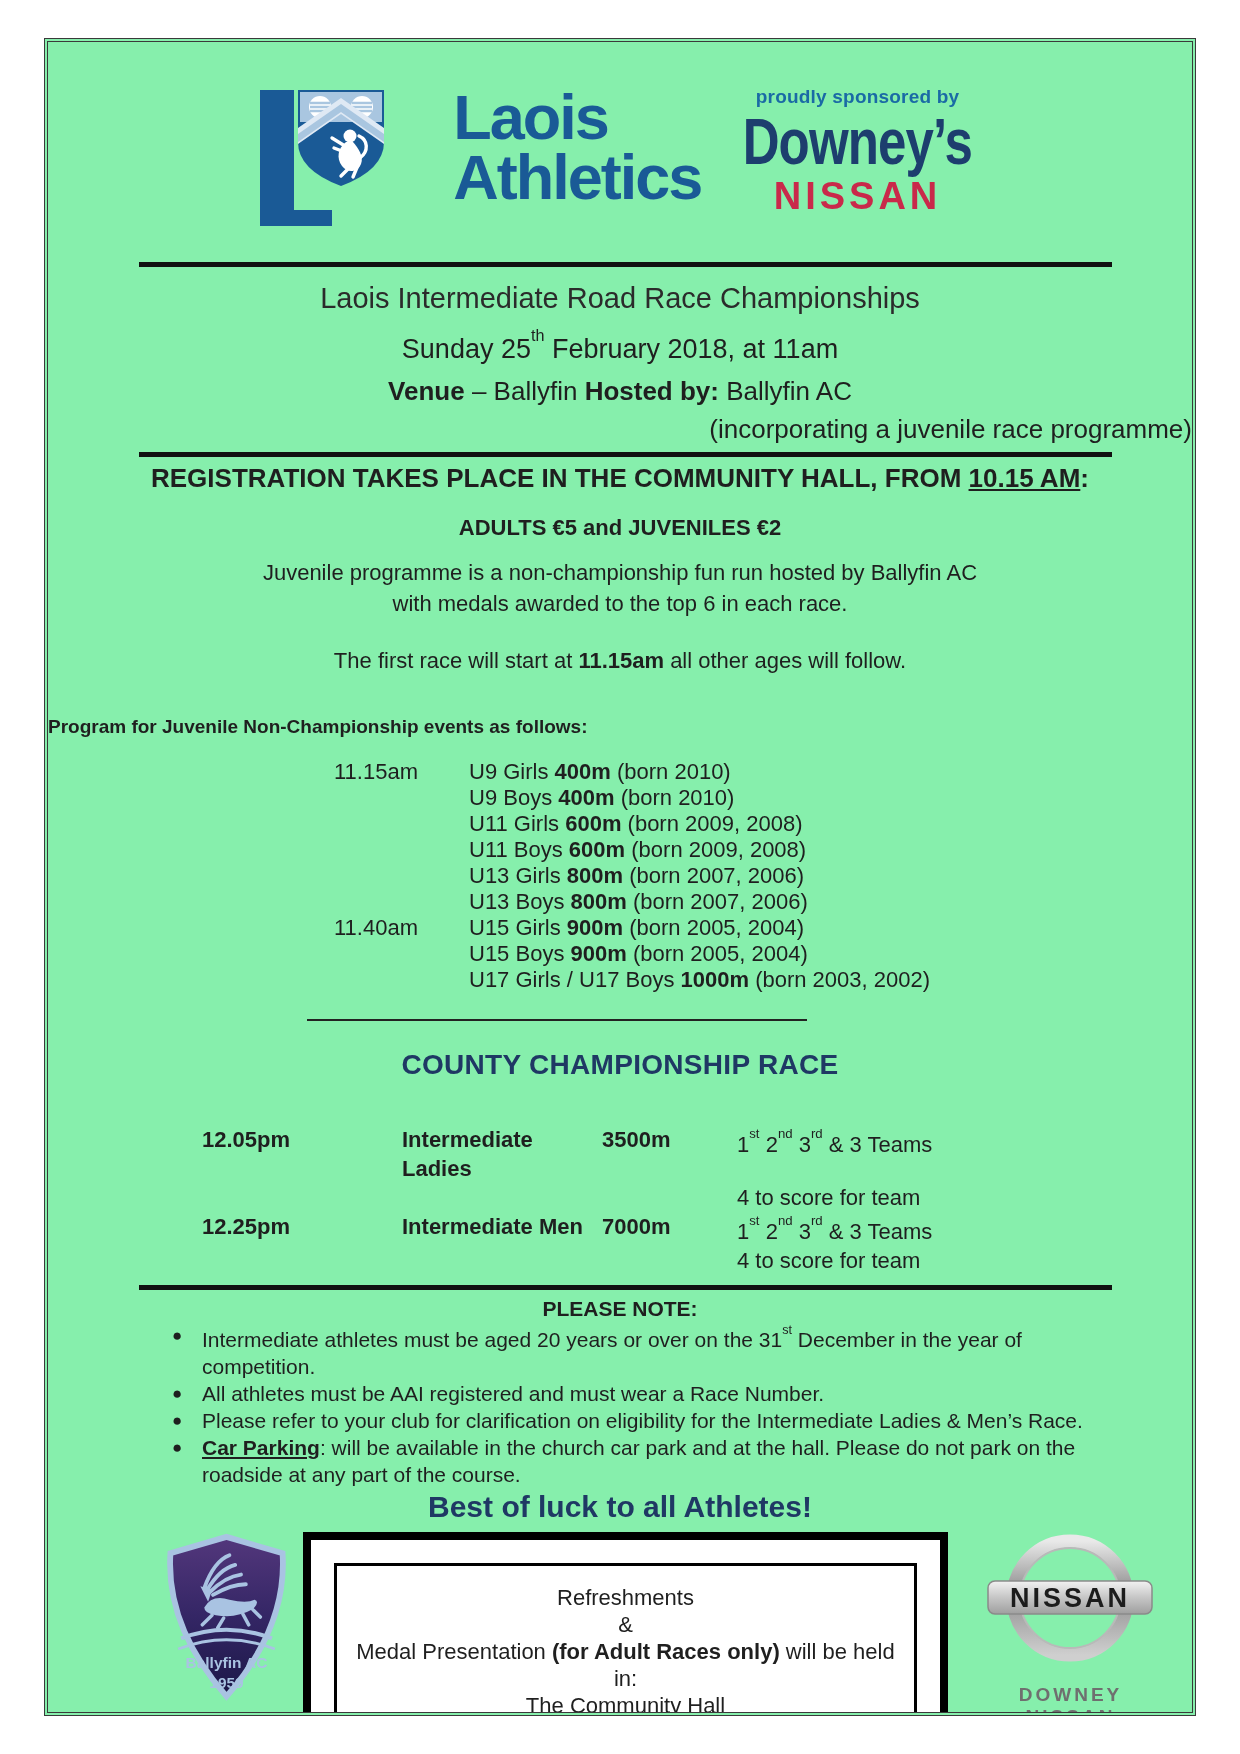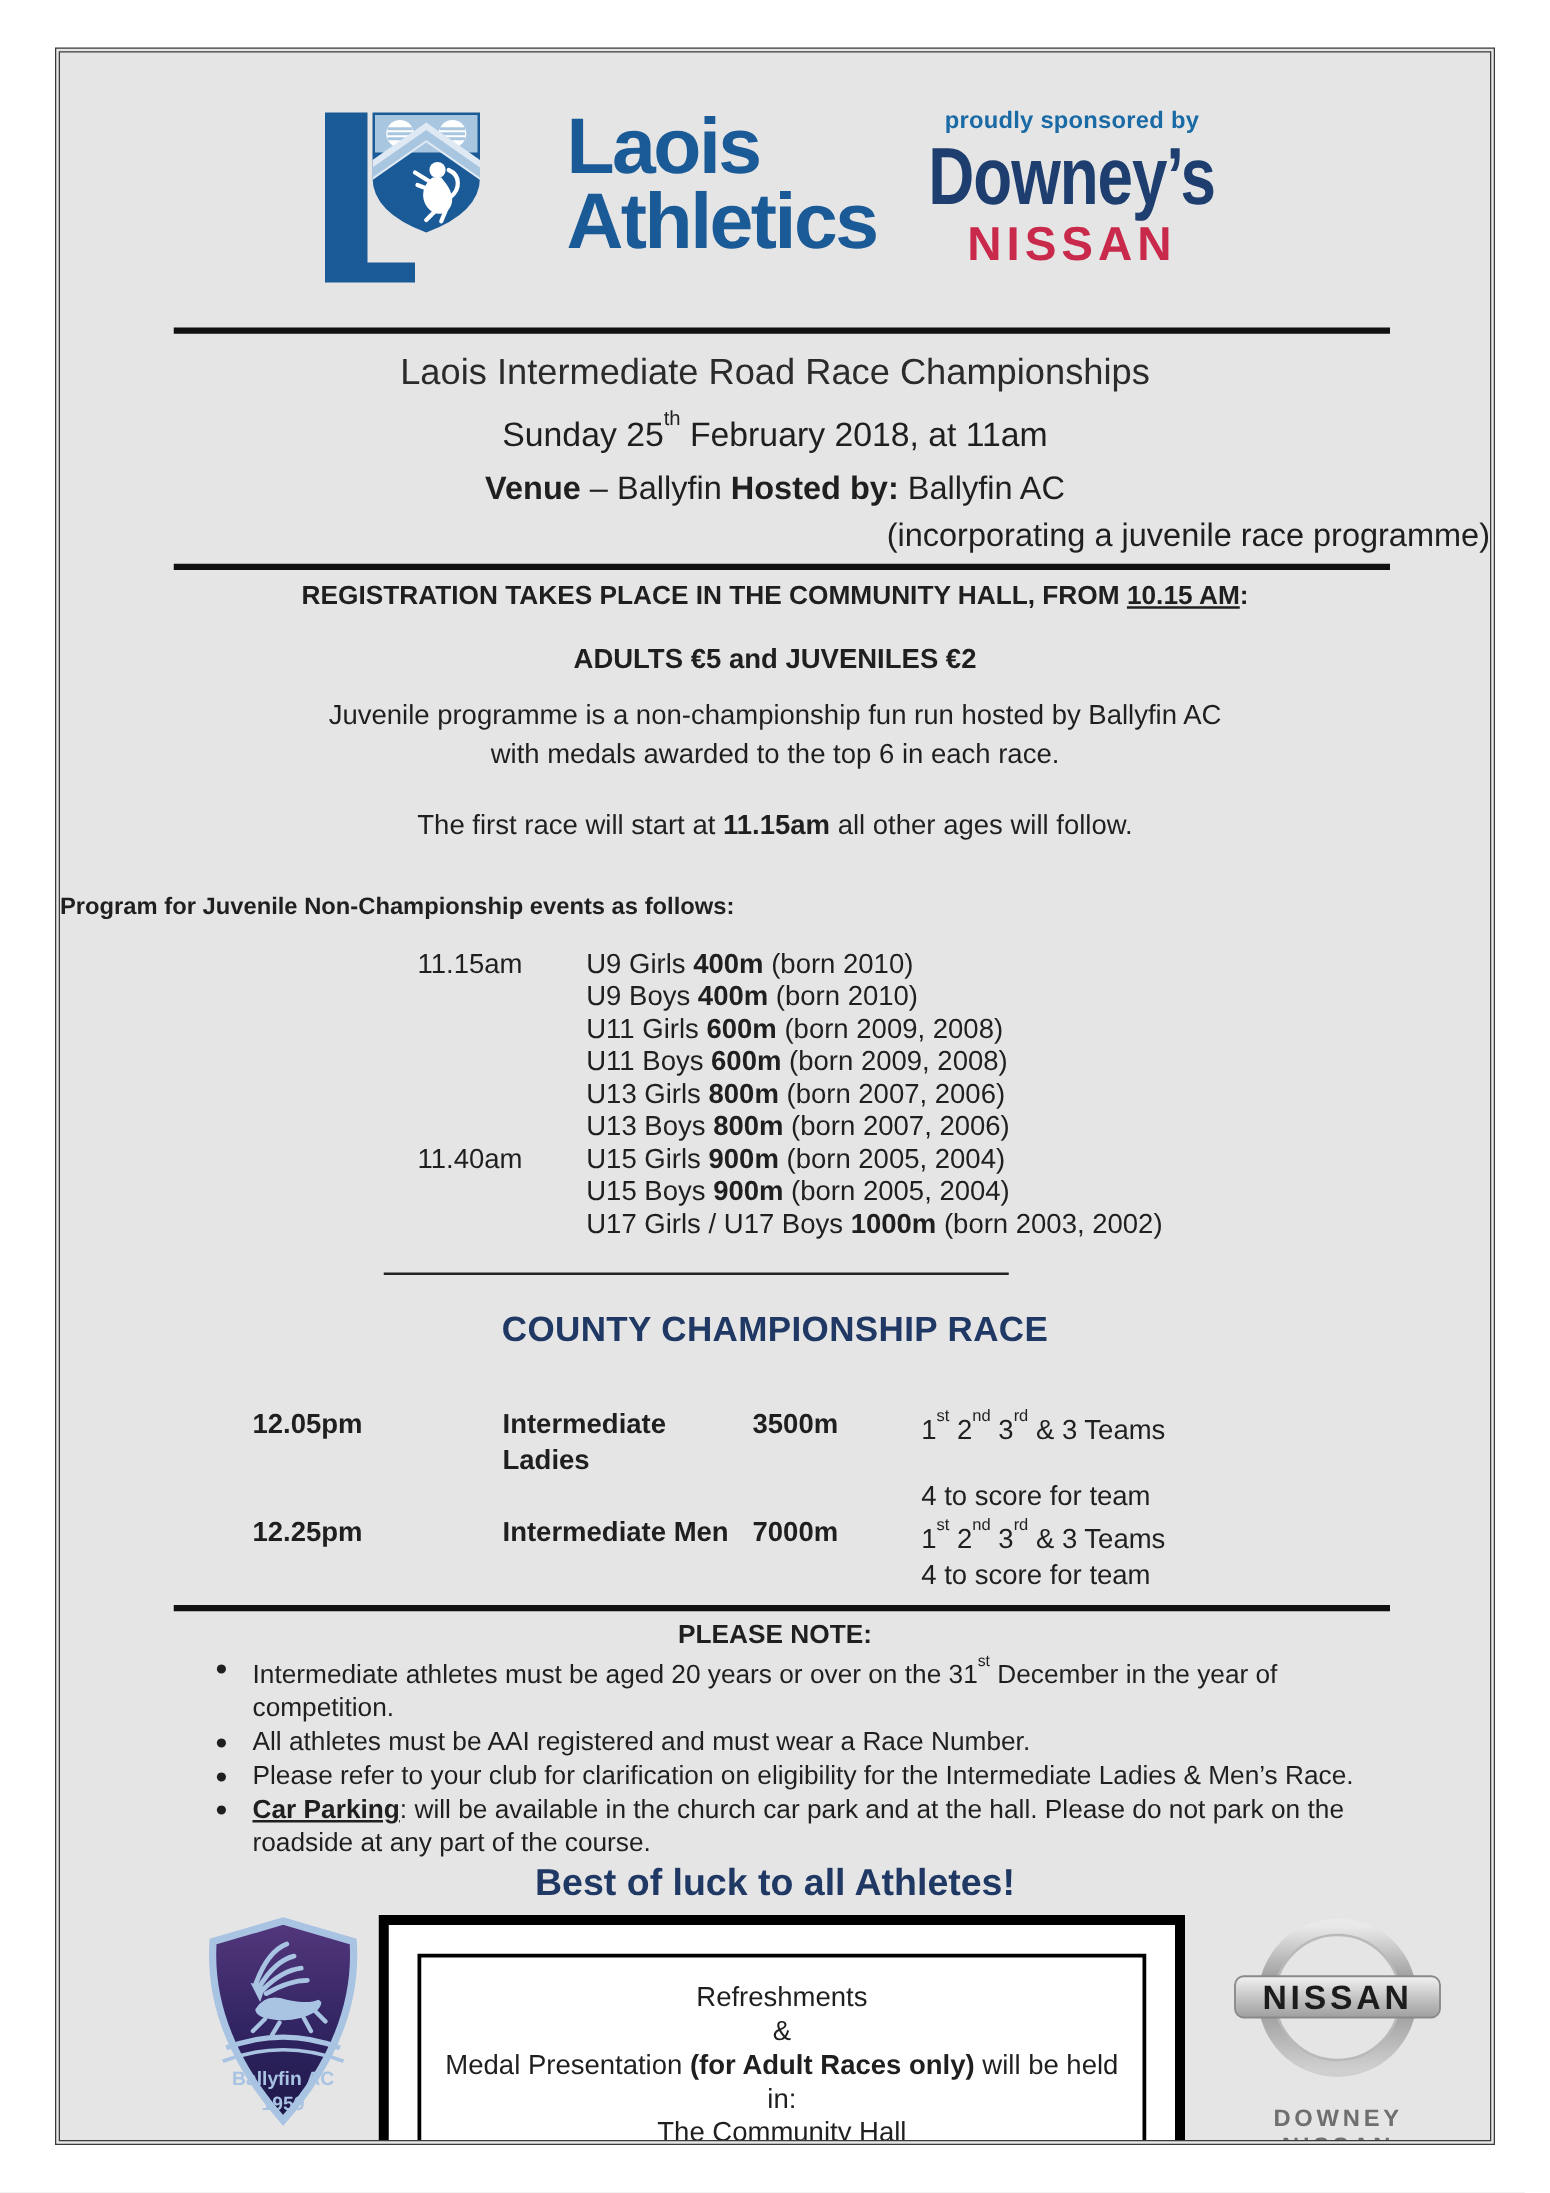--- a/index.html
+++ b/index.html
@@ -3,42 +3,42 @@
 <meta charset="utf-8">
 <style>
   html,body { margin:0; padding:0; }
   body {
     width:1240px; height:1754px; background:#ffffff; position:relative;
     font-family:"Liberation Sans", sans-serif; color:#1f1f1f;
     -webkit-font-smoothing:antialiased;
   }
   .frame {
     position:absolute; left:44px; top:38px; width:1152px; height:1678px;
-    border:4px double #3a3a3a; box-sizing:border-box; overflow:hidden; background:#e5e5e5;
+    border:4px double #3a3a3a; box-sizing:border-box; overflow:hidden; background:#86efac;
   }
   
   .masthead { margin-top:44px; display:flex; justify-content:center; align-items:flex-start; gap:26px; }
   .laois-logo { display:flex; align-items:flex-start; gap:6px; }
   .laois-text { font-weight:700; color:#1a5a96; font-size:63px; line-height:0.95; letter-spacing:-2px; margin-top:2px; }
   .sponsor { text-align:center; margin-top:0; }
   .sponsor .tagline { color:#1a6aa5; font-weight:700; font-size:19px; letter-spacing:0.2px; }
   .sponsor .downeys { color:#1d3e6e; font-weight:700; font-size:58px; line-height:1.05; letter-spacing:-1px; transform:scale(0.88,1.12); transform-origin:center top; }
   .sponsor .nissan-word { color:#c9294a; font-weight:800; font-size:38px; letter-spacing:4px; margin-top:6px; }
   
   .rule { height:5px; background:#111; margin-left:91px; margin-right:80px; }
   .rule1 { margin-top:34px; } .rule2 { margin-top:6px; } .rule3 { margin-top:10px; }
   
   .doc-title { margin-top:14px; text-align:center; font-size:29px; font-weight:400; color:#2b2b2b; line-height:34px; }
   .doc-date { margin-top:10px; text-align:center; font-size:27px; font-weight:400; line-height:34px; }
   .doc-venue { margin-top:8px; text-align:center; font-size:26px; line-height:34px; }
   .doc-venue .b { font-weight:700; }
   .doc-subnote { margin-top:4px; text-align:right; font-size:26px; line-height:34px; }
   sup { font-size:60%; position:relative; top:-0.45em; }
   
-  .reg-line { margin-top:8px; text-align:center; font-size:21px; font-weight:700; line-height:26px; }
+  .reg-line { margin-top:8px; text-align:center; font-size:26px; font-weight:700; line-height:26px; }
   .reg-line .u { text-decoration:underline; }
   .fees-line { margin-top:24px; text-align:center; font-size:22px; font-weight:700; line-height:26px; }
   .juv-desc { margin-top:16px; text-align:center; font-size:22px; line-height:31px; }
   .first-race { margin-top:28px; text-align:center; font-size:22px; line-height:28px; }
   .first-race .b, .box-line .b { font-weight:700; }
   .program-heading { margin-top:38px; text-align:left; font-size:19px; font-weight:700; line-height:28px; }
   
   .schedule { margin-top:18px; margin-left:286px; font-size:22px; line-height:26px; }
   .sched-row { display:flex; }
   .sched-time { width:135px; flex:none; }

